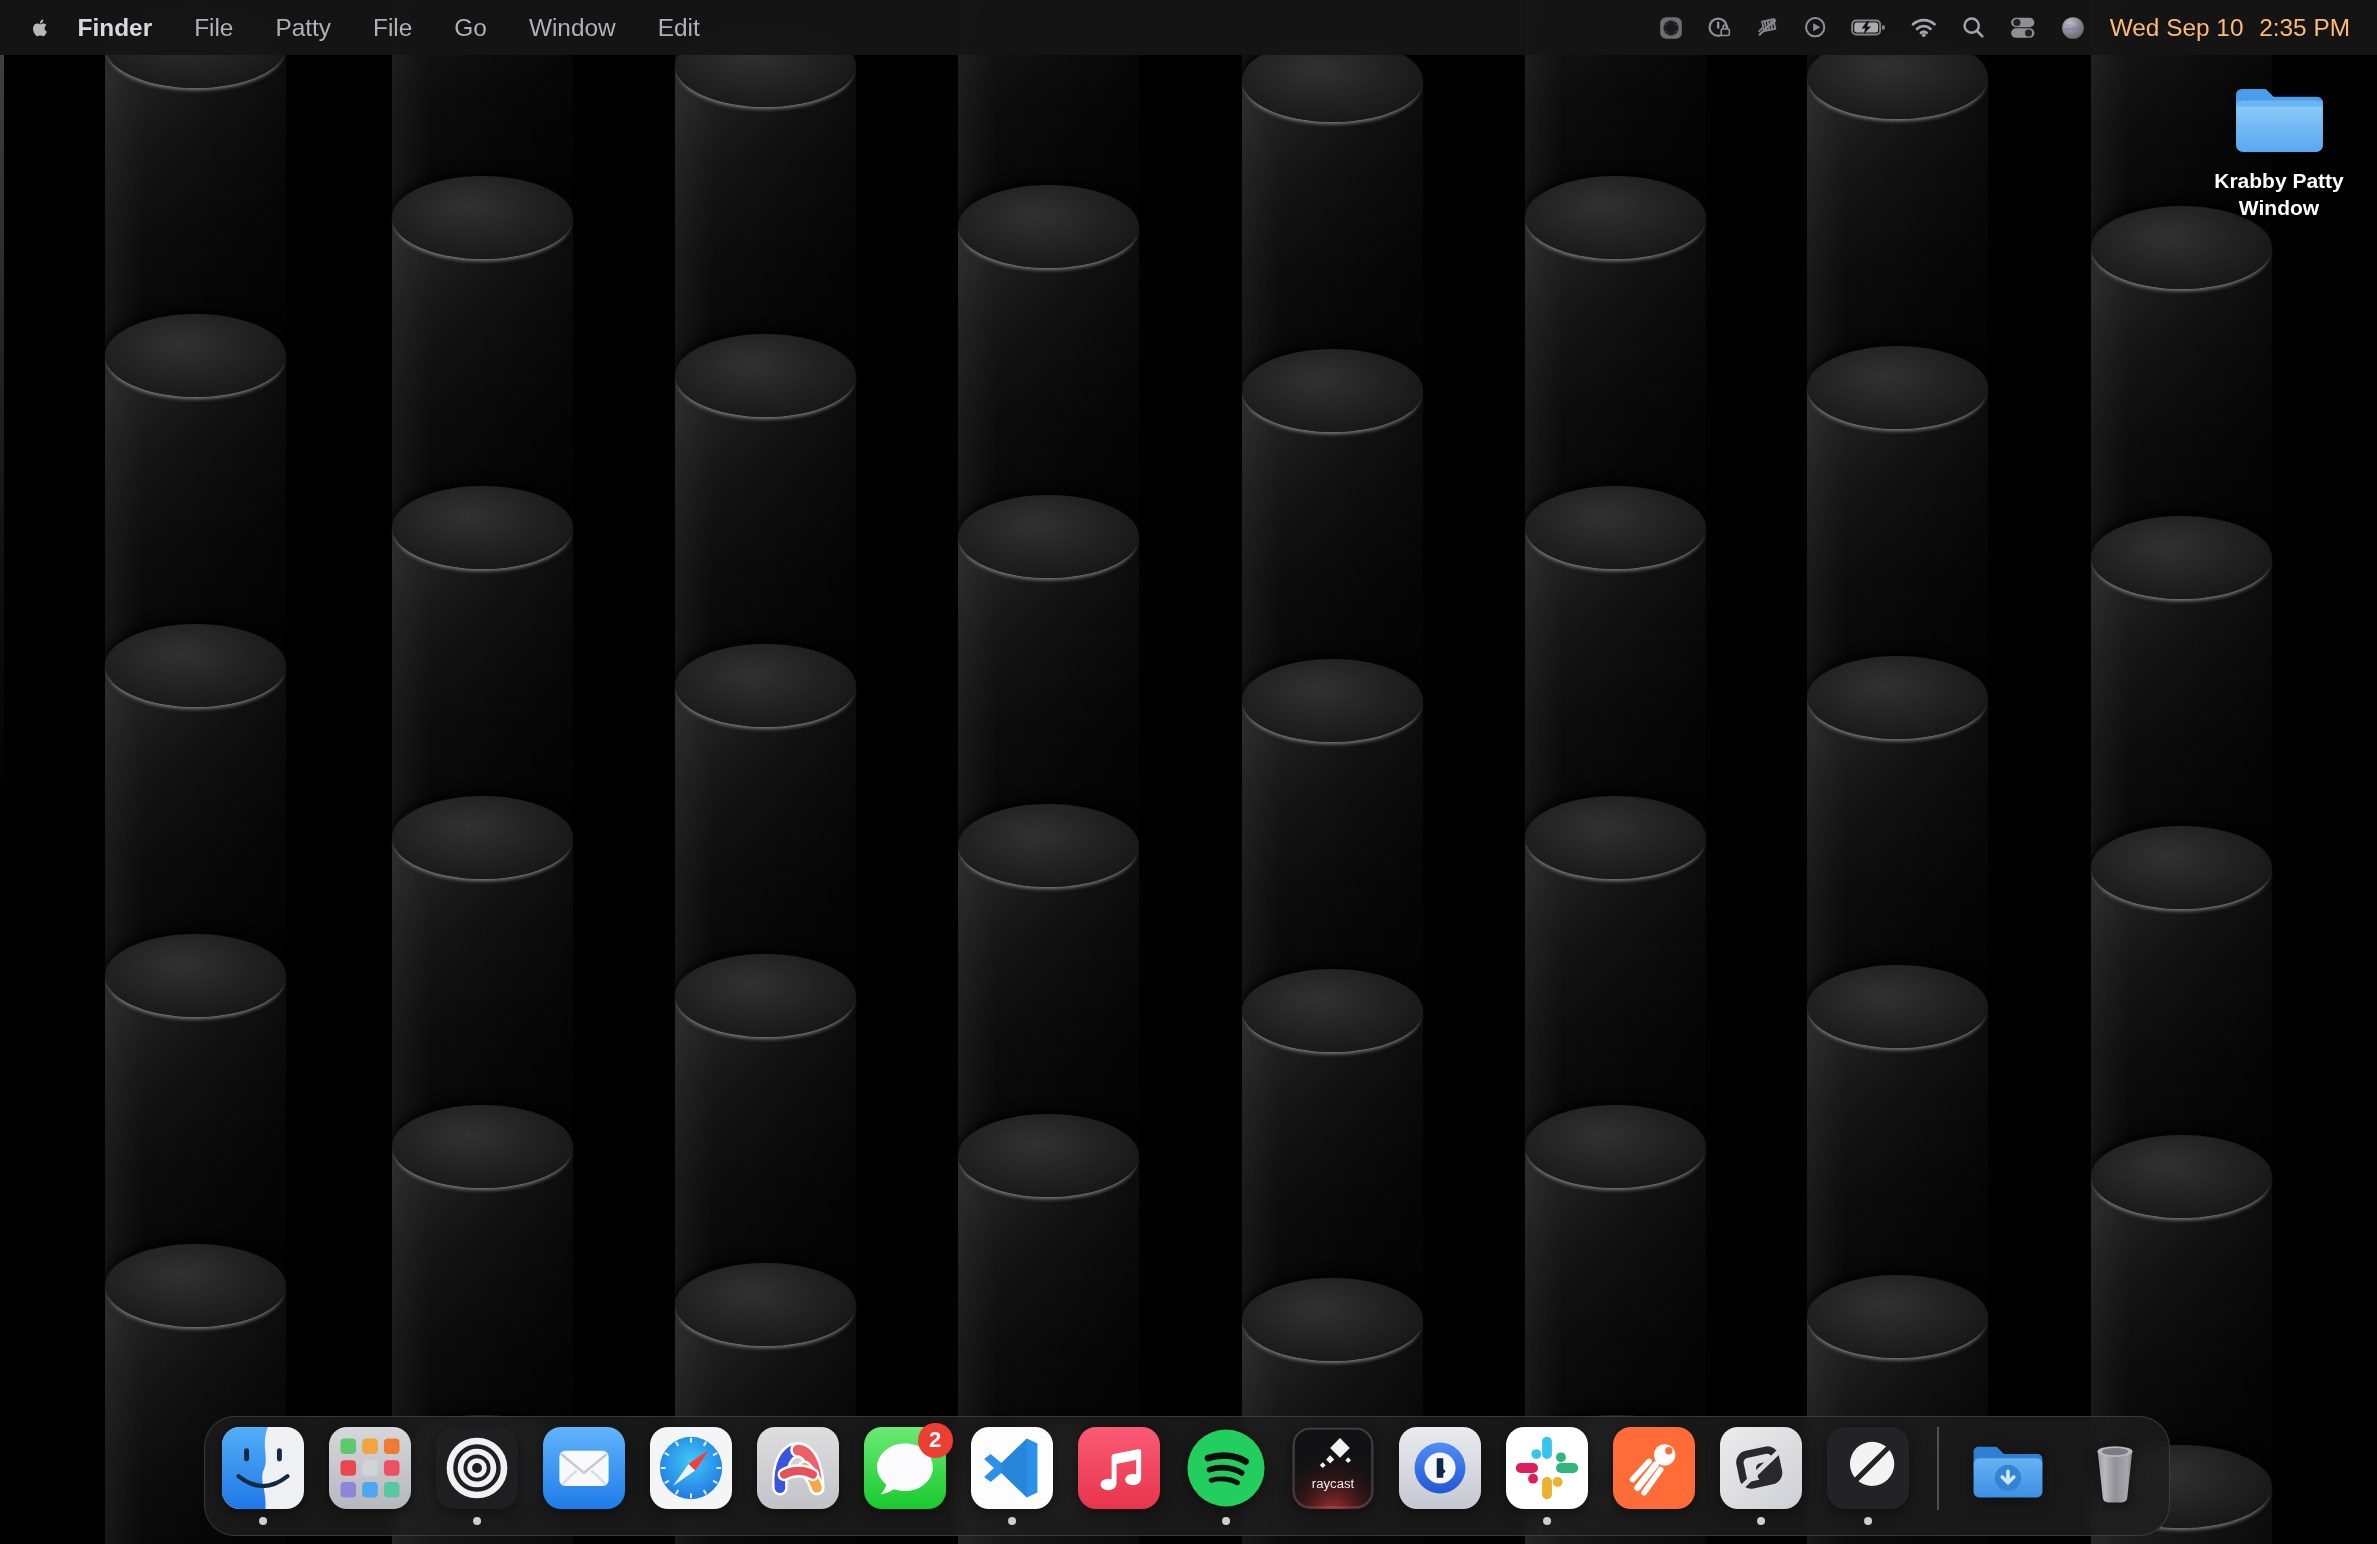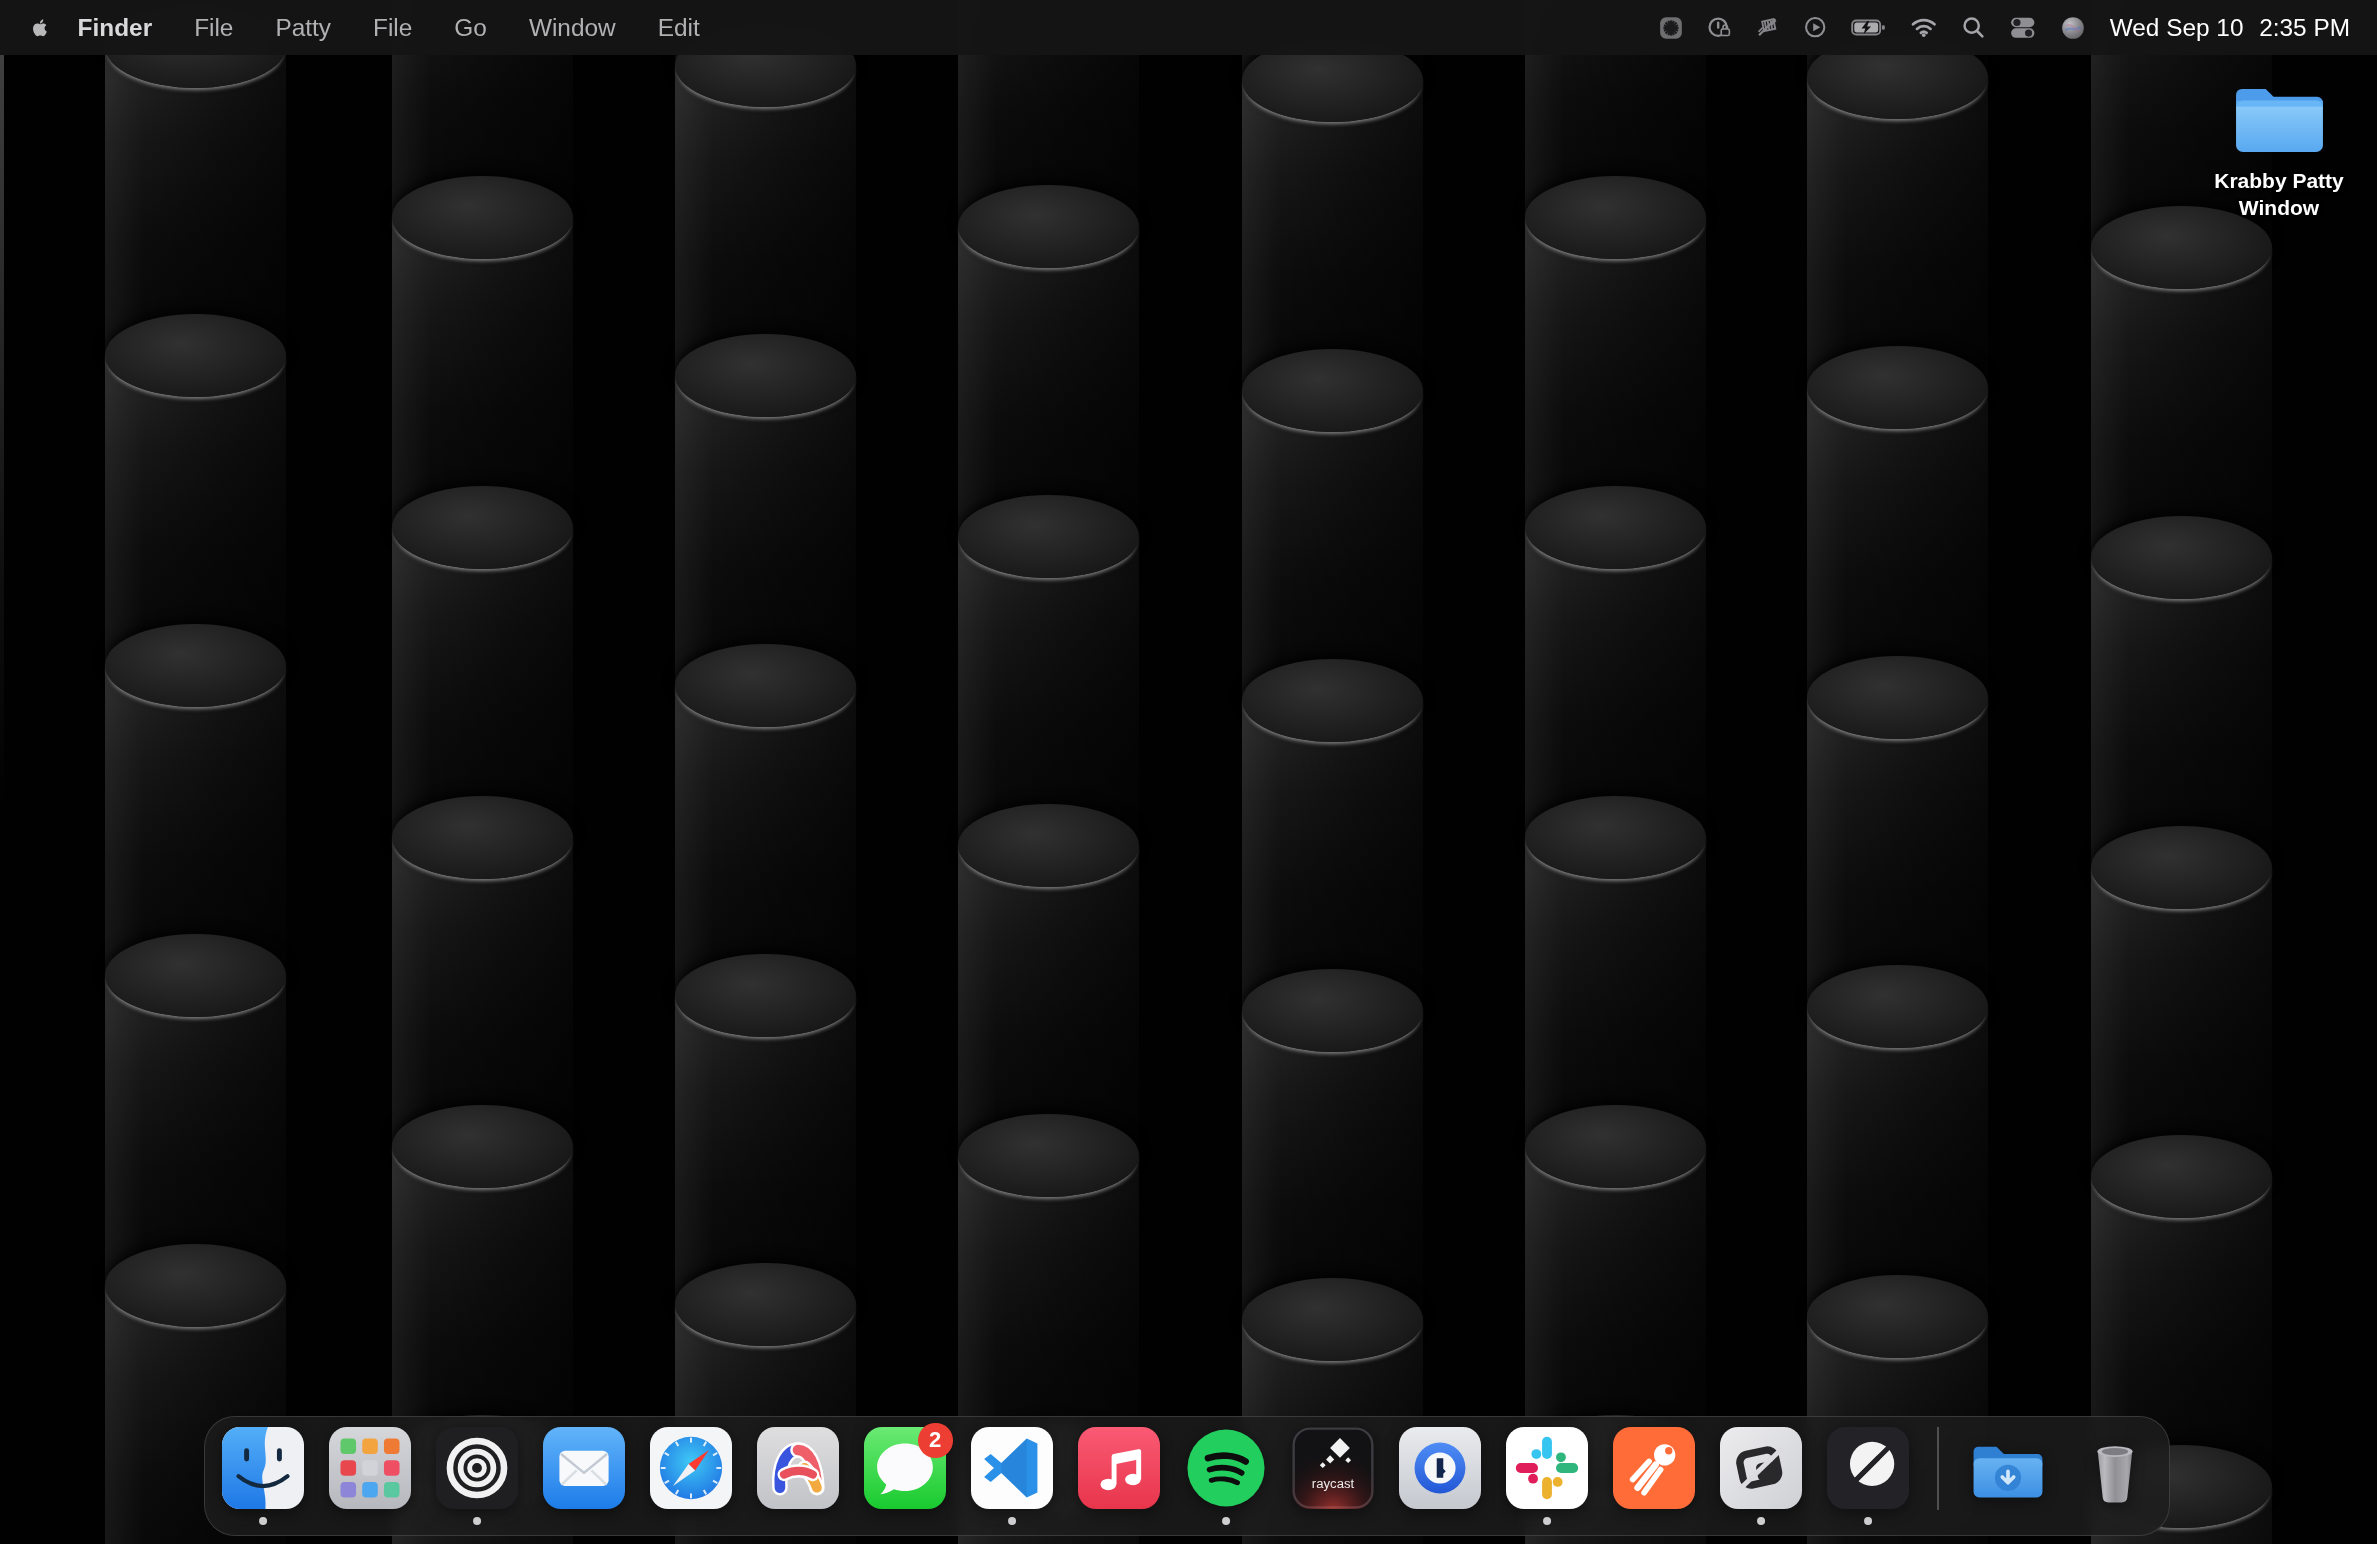--- a/index.html
+++ b/index.html
@@ -37,21 +37,21 @@
     padding:0 27px 0 30px;
   }
   .menu-left { display:flex; align-items:center; }
   .apple-wrap { display:flex; align-items:center; margin-right:12.6px; }
   .menu-item {
     color:#b1b1b4; font-size:24.4px; padding:0 21px; white-space:nowrap; cursor:default;
   }
   .menu-item.active { font-weight:bold; color:#d9d9dc; padding-left:14px; }
   .menu-right { display:flex; align-items:center; gap:23.6px; }
   .status-icon { display:flex; align-items:center; opacity:0.92; }
-  .clock { color:#ffffff; font-size:24.4px; display:flex; gap:15.7px; white-space:nowrap;align-items:center; }
+  .clock { color:#fdba74; font-size:24.4px; display:flex; gap:15.7px; white-space:nowrap;align-items:center; }
 
   
   .desktop-folder {
     position:absolute; top:79px; left:2186px; width:186px; z-index:5;
     display:flex; flex-direction:column; align-items:center; cursor:default;
   }
   .desktop-folder svg { width:99px; height:79px; }
   .folder-label {
     margin-top:9.4px; width:168px; text-align:center;
     color:#ffffff; font-size:21px; font-weight:bold; line-height:27px;

